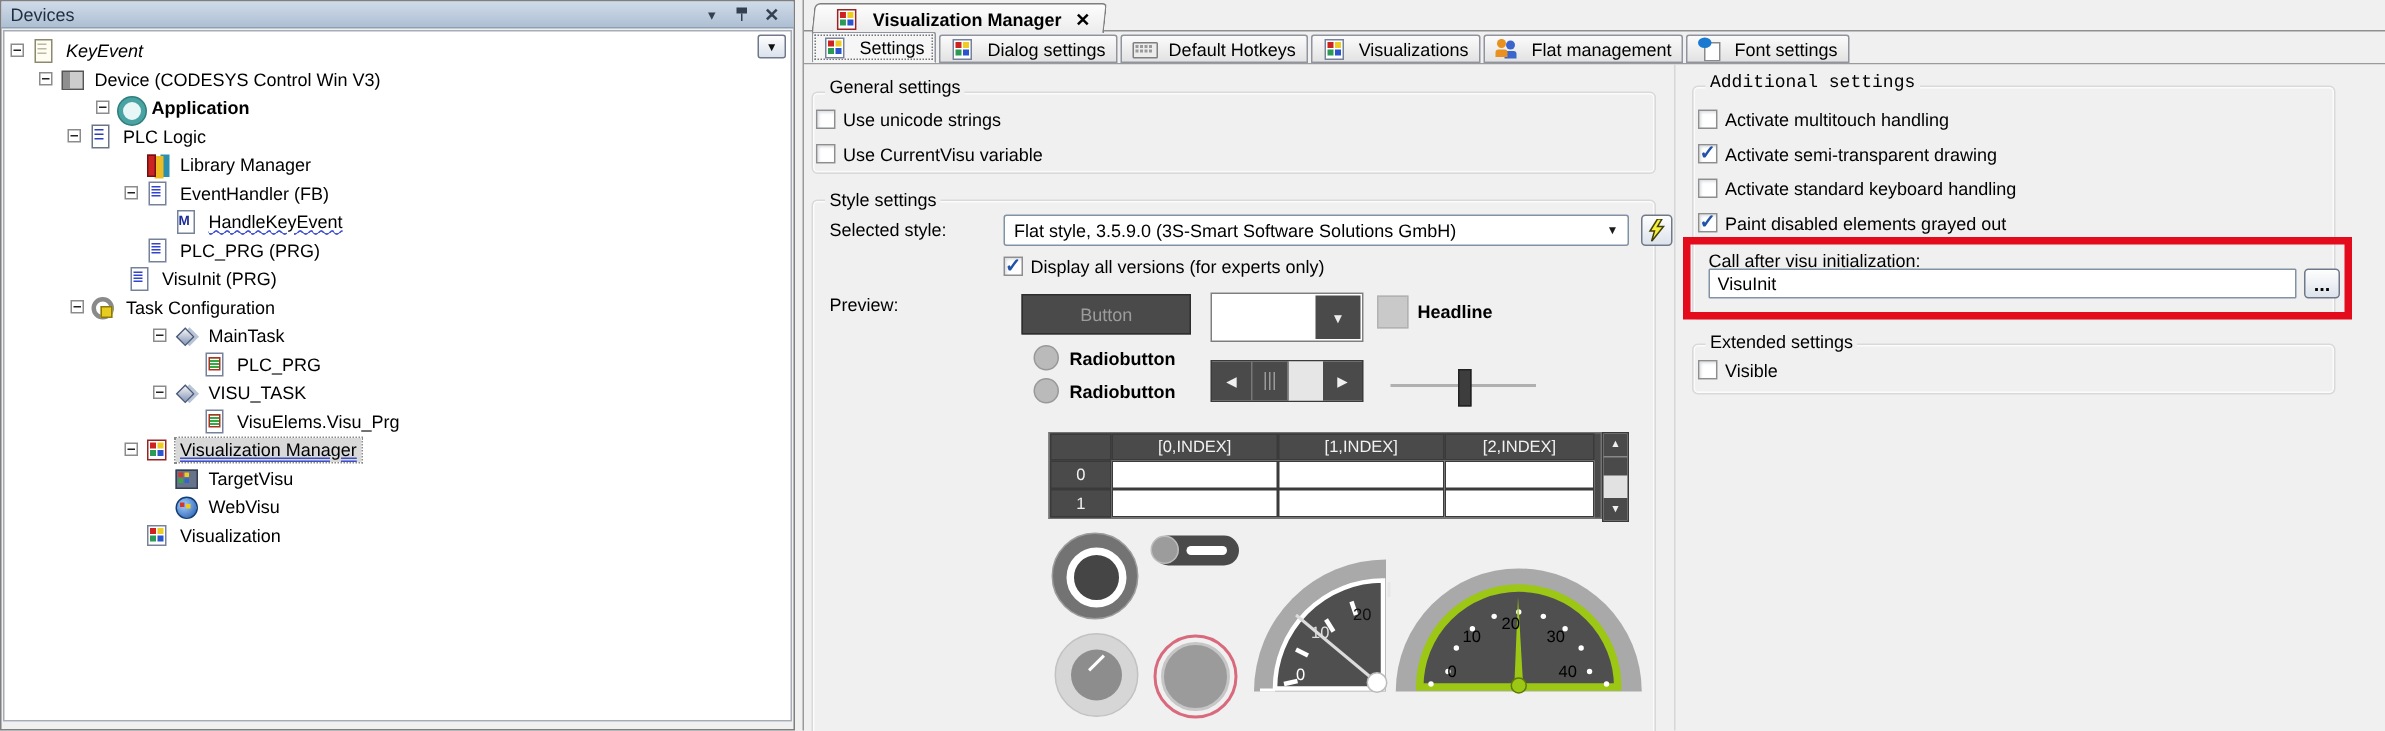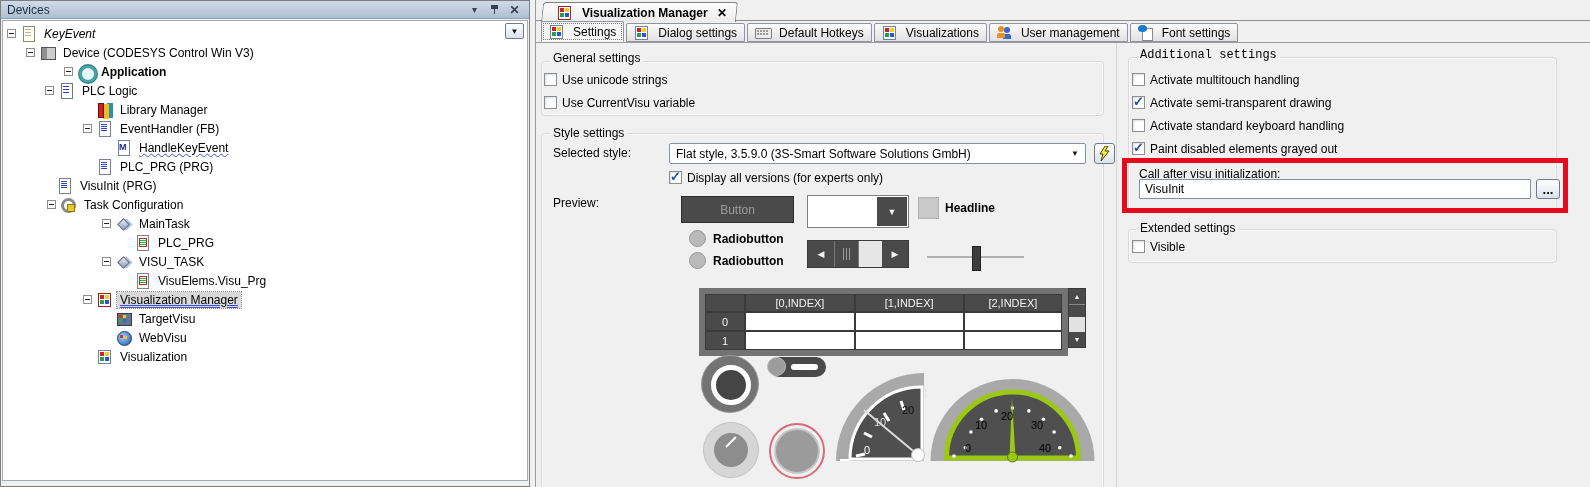--- a/index.html
+++ b/index.html
@@ -129,21 +129,21 @@
   .pv-scroll .sbtn { width:26px; background:#4a4a4a; color:#f0f0f0; font-size:9px;
                      display:flex; align-items:center; justify-content:center; }
   .pv-scroll .grip { width:25px; background:#4a4a4a; position:relative; border-left:1px solid #777; border-right:1px solid #777;}
   .pv-scroll .grip:after { content:""; position:absolute; left:8px; top:7px; width:1px; height:12px; background:#9a9a9a;
                            box-shadow:3px 0 0 #9a9a9a,6px 0 0 #9a9a9a; }
   .pv-scroll .track { width:23px; background:#e6e6e6; }
   .pv-slider-track { position:absolute; height:2px; background:#b0b0b0; }
   .pv-slider-handle { position:absolute; width:9px; height:25px; background:#3d3d3d; border:1px solid #222; }
 
   
-  #pv-table { position:absolute; left:163px; top:245px; width:369px; border:6px solid #737373; background:#4a4a4a; }
+  #pv-table { position:absolute; left:163px; top:245px; width:369px; border:1px solid #737373; background:#4a4a4a; }
   .pt-row { display:flex; }
   .pt-cell { border:1px solid #3a3a3a; height:18px; display:flex; align-items:center; justify-content:center;
              font-size:11px; overflow:hidden; }
   .pt-head { background:#4a4a4a; color:#f2f2f2; }
   .pt-name { background:#4a4a4a; color:#f2f2f2; }
   .pt-data { background:#fff; height:19px; }
   .w0 { width:41px; } .w1 { width:111px; } .w2 { width:111px; } .w3 { width:100px; }
   #pv-table-sb { position:absolute; left:532px; top:245px; width:18px; height:60px; border:1px solid #3a3a3a;
                  background:#e2e2e2; display:flex; flex-direction:column; }
   #pv-table-sb .sbtn { height:15px; background:#4a4a4a; color:#f0f0f0; font-size:7px;
@@ -224,21 +224,21 @@
     <div class="trow" style="padding-left:99px">
       <span class="exp none"></span>
       <span class="ic ic-method"></span>
       <span class="tl wavy">HandleKeyEvent</span>
     </div>
     <div class="trow" style="padding-left:80px">
       <span class="exp none"></span>
       <span class="ic ic-pou"></span>
       <span class="tl">PLC_PRG (PRG)</span>
     </div>
-    <div class="trow" style="padding-left:40px">
+    <div class="trow" style="padding-left:68px">
       <span class="exp none"></span>
       <span class="ic ic-pou"></span>
       <span class="tl">VisuInit (PRG)</span>
     </div>
     <div class="trow" style="padding-left:44px">
       <span class="exp"></span>
       <span class="ic ic-task-configuration"></span>
       <span class="tl">Task Configuration</span>
     </div>
     <div class="trow" style="padding-left:99px">
@@ -305,21 +305,21 @@
     <div class="subtab">
       <span class="ic ic-hotkeys"></span>
       <span>Default Hotkeys</span>
     </div>
     <div class="subtab">
       <span class="ic ic-visualization"></span>
       <span>Visualizations</span>
     </div>
     <div class="subtab">
       <span class="ic ic-users"></span>
-      <span>User management</span>
+      <span>Flat management</span>
     </div>
     <div class="subtab">
       <span class="ic ic-font"></span>
       <span>Font settings</span>
     </div>
   </div>
 
   <div id="content">
     <div class="vsep"></div>
 

